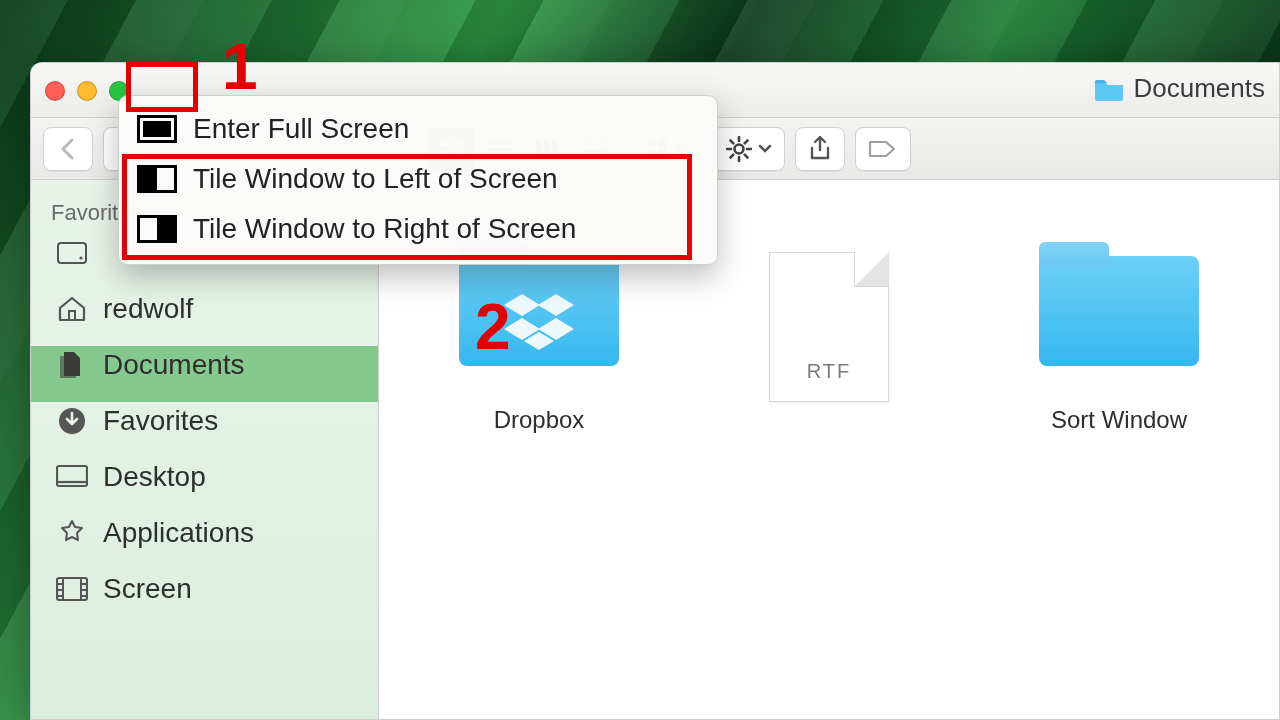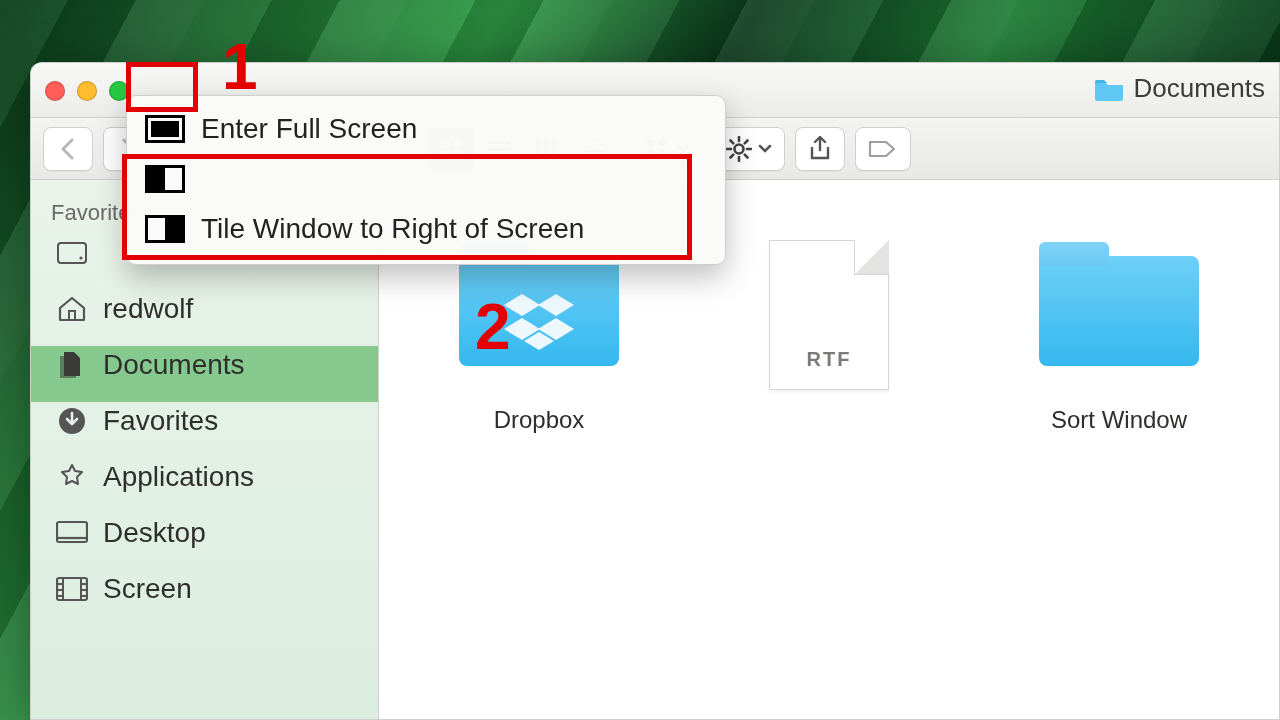--- a/index.html
+++ b/index.html
@@ -61,21 +61,21 @@
   .side-item {
     display:flex; align-items:center; gap:14px;
     height:56px; padding:0 18px 18px 24px;
     font-size:28px; color:#2e2e2c;
   }
   .side-item.selected { background:#86c98e; }
   .side-item .ic { width:34px; height:34px; display:flex; align-items:center; justify-content:center; color:#3a3a38; }
   .content { flex:1; background:#fff; position:relative; }
   .files { display:flex; gap:90px; padding:60px 60px 0 60px; }
   .file { width:200px; text-align:center; font-size:24px; color:#2e2e2c; }
-  .file .thumb { width:160px; height:130px; margin:0 auto 20px; position:relative;font-weight:bold; }
+  .file .thumb { width:160px; height:130px; margin:12px auto 20px; position:relative; }
   .folder-shape {
     width:160px; height:110px; margin-top:16px; border-radius:8px;
     background:linear-gradient(#7fd3f7,#4fbdef);
     position:relative;
   }
   .folder-shape::before{
     content:""; position:absolute; left:0; top:-14px; width:70px; height:24px;
     background:linear-gradient(#7fd3f7,#6cc9f3); border-radius:6px 6px 0 0;
   }
   .folder-blue .folder-shape { background:linear-gradient(#6dd0f7,#35b8ef); }
@@ -93,21 +93,21 @@
     background:linear-gradient(135deg,#fff 49%,#e3e3e1 51%);
     border-left:1px solid #d6d6d4; border-bottom:1px solid #d6d6d4;
   }
   .doc-tag{
     position:absolute; left:0; right:0; bottom:18px; text-align:center;
     font-size:20px; letter-spacing:2px; color:#7a7a78;
   }
 
   
   .menu {
-    position:absolute; left:126px; top:95px; width:600px;
+    position:absolute; left:118px; top:95px; width:600px;
     background:rgba(250,250,249,0.98);
     border:1px solid #cfcfcd; border-radius:10px;
     box-shadow:0 12px 30px rgba(0,0,0,0.25);
     padding:8px 4px 10px; z-index:50;
   }
   .menu-item{
     display:flex; align-items:center; gap:16px;
     height:50px; padding:0 14px; font-size:28px; color:#222;
     border-radius:6px;
   }
@@ -278,35 +278,35 @@
             <svg width="30" height="30" viewBox="0 0 30 30">
                 <circle cx="15" cy="15" r="13" fill="#555"></circle>
                 <path d="M15 7v10m-5-4 5 5 5-5" fill="none" stroke="#e9f3ea" stroke-width="2.6" stroke-linecap="round" stroke-linejoin="round"></path>
               </svg>
           </span>
           <span>Favorites</span>
         </div>
 
         <div class="side-item">
           <span class="ic">
-            <svg width="30" height="30" viewBox="0 0 30 30">
-                <path d="M15 3l3 6 7 1-5 5 1 7-6-3-6 3 1-7-5-5 7-1z" fill="none" stroke="#555" stroke-width="2" stroke-linejoin="round"></path>
-              </svg>
-          </span>
-          <span>Applications</span>
-        </div>
-
-        <div class="side-item">
-          <span class="ic">
             <svg width="32" height="26" viewBox="0 0 32 26">
                 <rect x="1" y="2" width="30" height="20" rx="2" fill="none" stroke="#555" stroke-width="2.2"></rect>
                 <line x1="1" y1="18" x2="31" y2="18" stroke="#555" stroke-width="2.2"></line>
               </svg>
           </span>
           <span>Desktop</span>
+        </div>
+
+        <div class="side-item">
+          <span class="ic">
+            <svg width="30" height="30" viewBox="0 0 30 30">
+                <path d="M15 3l3 6 7 1-5 5 1 7-6-3-6 3 1-7-5-5 7-1z" fill="none" stroke="#555" stroke-width="2" stroke-linejoin="round"></path>
+              </svg>
+          </span>
+          <span>Applications</span>
         </div>
 
         <div class="side-item">
           <span class="ic">
             <svg width="32" height="26" viewBox="0 0 32 26">
                 <rect x="1" y="2" width="30" height="22" rx="2" fill="none" stroke="#555" stroke-width="2.2"></rect>
                 <line x1="7" y1="2" x2="7" y2="24" stroke="#555" stroke-width="2"></line>
                 <line x1="25" y1="2" x2="25" y2="24" stroke="#555" stroke-width="2"></line>
                 <line x1="1" y1="8" x2="7" y2="8" stroke="#555" stroke-width="2"></line>
                 <line x1="1" y1="14" x2="7" y2="14" stroke="#555" stroke-width="2"></line>
@@ -365,20 +365,21 @@
     <div class="menu-item">
       <span class="mi-ic">
           <span class="mi-rect full"></span>
         </span>
       <span>Enter Full Screen</span>
     </div>
     <div class="menu-item">
       <span class="mi-ic">
           <span class="mi-rect left"></span>
         </span>
+      <span>Tile Window to Left of Screen</span>
     </div>
     <div class="menu-item">
       <span class="mi-ic">
           <span class="mi-rect right"></span>
         </span>
       <span>Tile Window to Right of Screen</span>
     </div>
   </div>
 
   <div class="ann-box" style="left:126px; top:62px; width:72px; height:50px;"></div>

